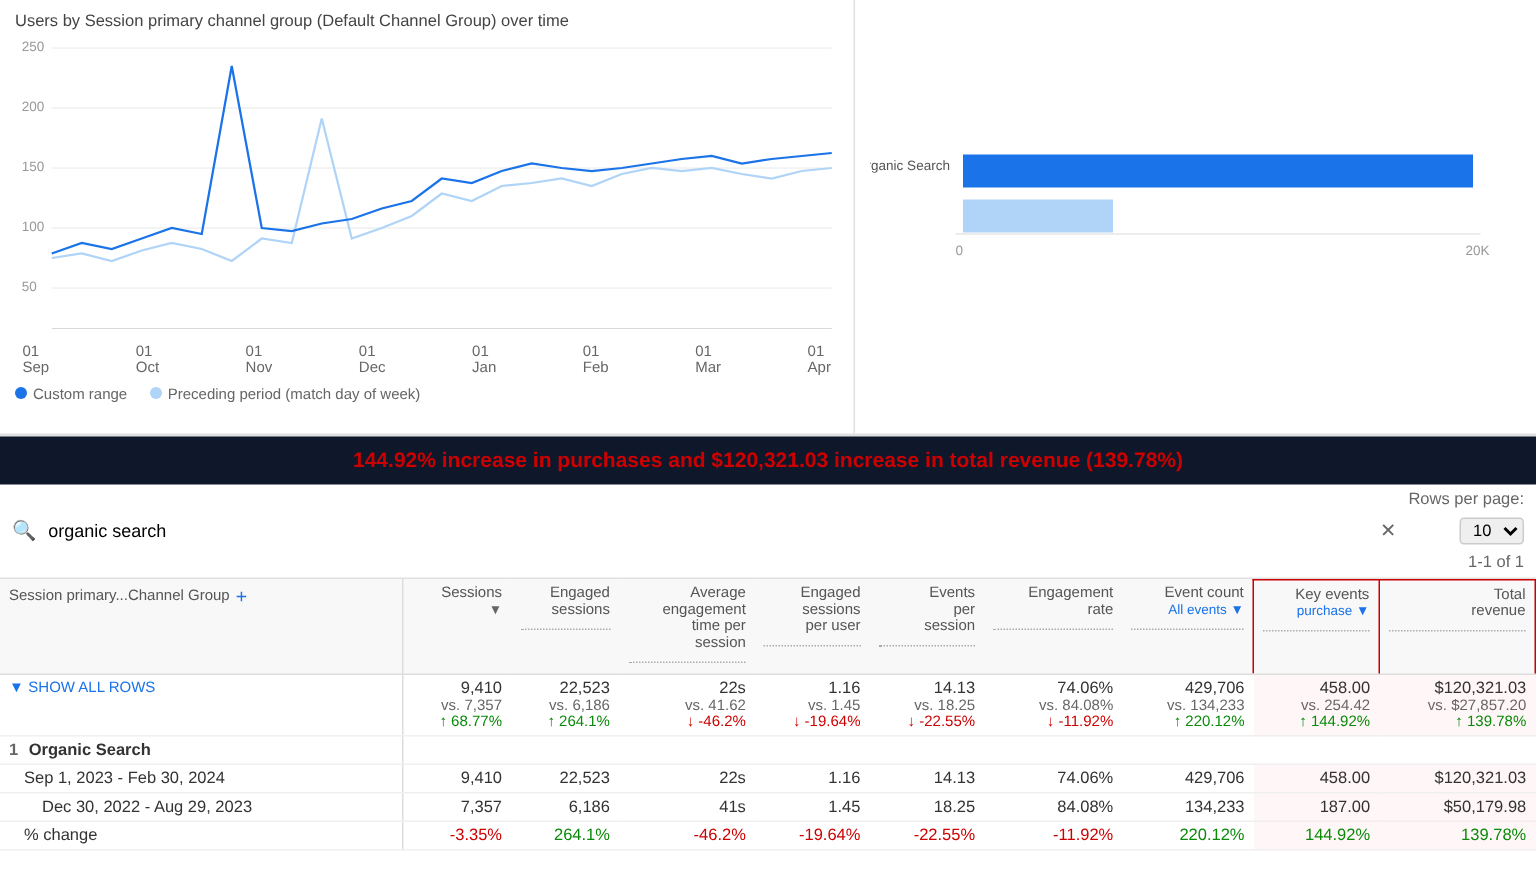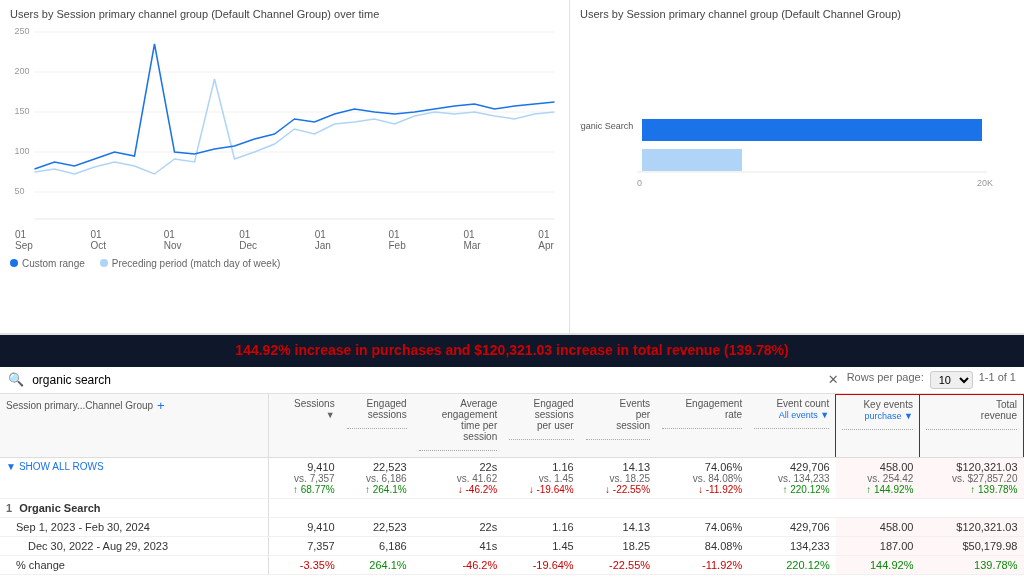--- a/index.html
+++ b/index.html
@@ -1,21 +1,21 @@
 <!DOCTYPE html>
 <html><head>
   <meta charset="utf-8">
   <style>
     * { box-sizing: border-box; margin: 0; padding: 0; }
     body { font-family: Arial, sans-serif; font-size: 12px; background: #fff; color: #333; width: 1024px; height: 587px; overflow: hidden; }
     
     .container { width: 1024px; height: 587px; display: flex; flex-direction: column; }
     
     
-    .charts-row { display: flex; height: 334px; border-bottom: 1px solid #e0e0e0; }
+    .charts-row { display: flex; height: 290px; border-bottom: 1px solid #e0e0e0; }
     
     
     .line-chart-section { width: 570px; padding: 8px 10px 5px; border-right: 1px solid #e0e0e0; }
     .chart-title { font-size: 11px; color: #444; margin-bottom: 4px; }
     .line-chart-area { position: relative; height: 230px; }
     .line-chart-svg { width: 100%; height: 200px; }
     .x-axis-labels { display: flex; justify-content: space-between; font-size: 10px; color: #666; padding: 0 5px; margin-top: 2px; }
     .legend { display: flex; gap: 15px; margin-top: 4px; font-size: 10px; color: #666; }
     .legend-dot { width: 8px; height: 8px; border-radius: 50%; display: inline-block; margin-right: 4px; }
     
@@ -26,21 +26,21 @@
     .highlight-banner { background: #0f172a; border-top: 1px solid #e0e0e0; padding: 6px 10px; text-align: center; font-size: 14px; font-weight: bold; color: #cc0000; line-height: 1.4; }
     
     
     .table-section { flex: 1; padding: 0; overflow: hidden; }
     
     
     .search-bar { display: flex; align-items: center; padding: 4px 8px; border-bottom: 1px solid #e0e0e0; gap: 8px; }
     .search-icon { color: #666; font-size: 13px; }
     .search-input { border: none; outline: none; font-size: 12px; flex: 1; }
     .search-clear { color: #666; cursor: pointer; font-size: 13px; }
-    .rows-per-page { margin-left: auto; display: flex; align-items: flex-start; gap: 6px; font-size: 11px; color: #666; }
+    .rows-per-page { margin-left: auto; display: flex; align-items: flex-end; gap: 6px; font-size: 11px; color: #666; flex-direction: column; }
     .rows-select { border: 1px solid #ccc; border-radius: 3px; padding: 1px 4px; font-size: 11px; }
     
     
     .data-table { width: 100%; border-collapse: collapse; font-size: 11px; }
     .data-table th { background: #f8f8f8; border-bottom: 1px solid #ddd; padding: 4px 6px; text-align: right; font-weight: normal; color: #555; font-size: 10px; white-space: nowrap; vertical-align: top; }
     .data-table th:first-child { text-align: left; }
     .data-table td { padding: 3px 6px; text-align: right; border-bottom: 1px solid #f0f0f0; vertical-align: top; }
     .data-table td:first-child { text-align: left; }
     .data-table .sub-value { font-size: 10px; color: #666; }
     .data-table .positive { color: #0a8a0a; }
@@ -96,21 +96,20 @@
           <span>01<br>Apr</span>
         </div>
       </div>
       <div class="legend">
         <span><span class="legend-dot" style="background:#1a73e8;"></span><span>Custom range</span></span>
         <span><span class="legend-dot" style="background:#afd4f7;"></span><span>Preceding period (match day of week)</span></span>
       </div>
     </div>
 
     <div class="bar-chart-section">
-      <div class="chart-title">Users by Session primary channel group (Default Channel Group)</div>
       <div style="position:relative; height:220px;">
         <svg width="100%" height="200" viewBox="0 0 420 200">
 
           <text x="15" y="105" font-size="9" fill="#555" text-anchor="middle">Organic Search</text>
 
           <rect x="55" y="125" width="100" height="22" fill="#afd4f7"></rect>
 
           <rect x="55" y="95" width="340" height="22" fill="#1a73e8"></rect>
 
           <line x1="50" y1="148" x2="400" y2="148" stroke="#ccc" stroke-width="0.5"></line>

